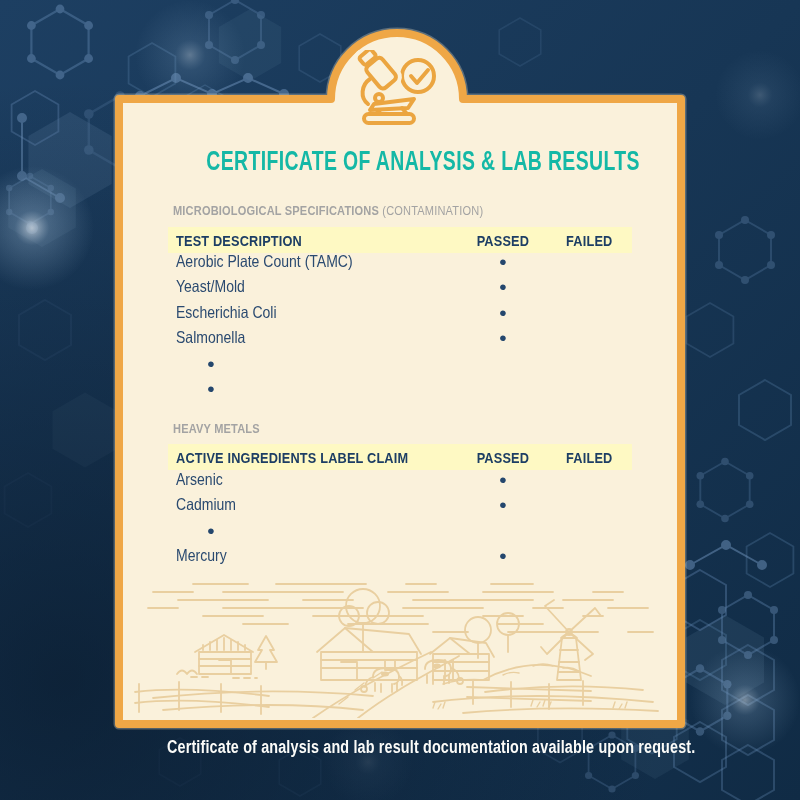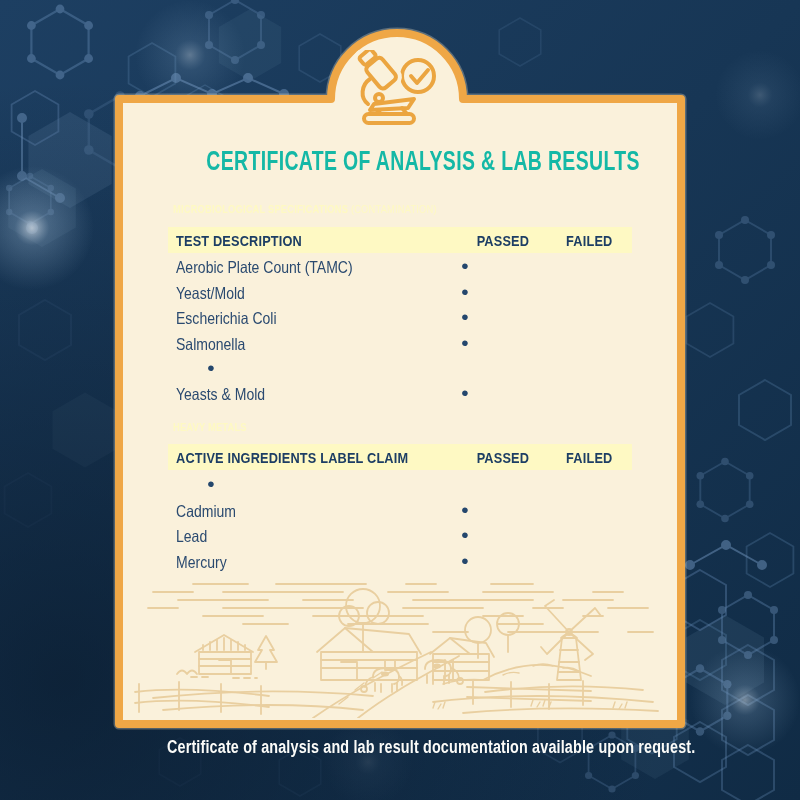--- a/index.html
+++ b/index.html
@@ -10,34 +10,34 @@
   .badge{position:absolute;left:352px;top:50px;width:94px;height:78px;}
 
   .cond{display:inline-block;white-space:nowrap;}
   .cond-title{transform:scaleX(.72);transform-origin:50% 50%;}
   .condl{transform:scaleX(.85);transform-origin:0 50%;}
   .condc{transform:scaleX(.85);transform-origin:50% 50%;}
   .cond-cap{transform:scaleX(.82);transform-origin:50% 50%;}
 
   .title{position:absolute;left:122px;top:146px;width:556px;text-align:center;
          color:#14b8a6;font-weight:700;font-size:27px;letter-spacing:.5px;white-space:nowrap;}
-  .sec-heading{position:absolute;left:173px;color:#fef9c3;font-size:11px;
+  .sec-heading{position:absolute;left:173px;color:#a3a3a3;font-size:13px;
          font-weight:700;white-space:nowrap;letter-spacing:.2px;}
   .sec1{top:203px;} .sec2{top:421px;}
   .note{font-weight:500;}
 
   .band{position:absolute;left:168px;width:464px;height:26px;background:#fef9c3;
         display:flex;align-items:center;color:#1D3E64;font-size:15px;font-weight:700;letter-spacing:.2px;}
   .band1{top:227px;} .band2{top:444px;}
   .col-desc{flex:1 1 auto;padding-left:8px;display:flex;align-items:center;min-width:0;}
   .col-mark{width:86px;flex:0 0 86px;display:flex;justify-content:center;align-items:center;}
 
   .rows{position:absolute;left:168px;width:464px;display:flex;flex-direction:column;}
   .rows1{top:252px;} .rows2{top:470px;}
-  .trow{display:flex;height:25.4px;align-items:flex-end;color:#2A4A70;font-size:16.5px;font-weight:400;gap:38px;}
+  .trow{display:flex;height:25.4px;align-items:flex-start;color:#2A4A70;font-size:16.5px;font-weight:400;}
   .dot{font-size:21px;color:#24476D;line-height:1;transform:translateY(-1px);}
 
   .farm{position:absolute;left:133px;top:580px;width:536px;height:138px;}
   .caption{position:absolute;left:0;top:737px;width:800px;text-align:center;
            color:#FBFBF8;font-size:17.5px;font-weight:600;white-space:nowrap;letter-spacing:.2px;margin-left:31px;}
 </style>
 </head>
 <body>
 
 <div class="stage">
@@ -227,23 +227,20 @@
         </span>
         <span class="col-mark"></span>
       </div>
       <div class="trow">
         <span class="col-mark">
           <span class="dot">•</span>
         </span>
         <span class="col-mark"></span>
       </div>
       <div class="trow">
-        <span class="col-desc">
-          <span class="cond condl">Yeasts &amp; Mold</span>
-        </span>
         <span class="col-mark">
           <span class="dot">•</span>
         </span>
         <span class="col-mark"></span>
       </div>
     </div>
 
   <div class="sec-heading sec2">
     <span class="cond condl">
       <span>HEAVY METALS</span>
@@ -256,38 +253,38 @@
     </span>
     <span class="col-mark">
       <span class="cond condc">PASSED</span>
     </span>
     <span class="col-mark">
       <span class="cond condc">FAILED</span>
     </span>
   </div>
   <div class="rows rows2">
       <div class="trow">
+        <span class="col-desc">
+          <span class="cond condl">Arsenic</span>
+        </span>
         <span class="col-mark">
           <span class="dot">•</span>
         </span>
         <span class="col-mark"></span>
       </div>
       <div class="trow">
         <span class="col-desc">
           <span class="cond condl">Cadmium</span>
         </span>
         <span class="col-mark">
           <span class="dot">•</span>
         </span>
         <span class="col-mark"></span>
       </div>
       <div class="trow">
-        <span class="col-desc">
-          <span class="cond condl">Lead</span>
-        </span>
         <span class="col-mark">
           <span class="dot">•</span>
         </span>
         <span class="col-mark"></span>
       </div>
       <div class="trow">
         <span class="col-desc">
           <span class="cond condl">Mercury</span>
         </span>
         <span class="col-mark">

